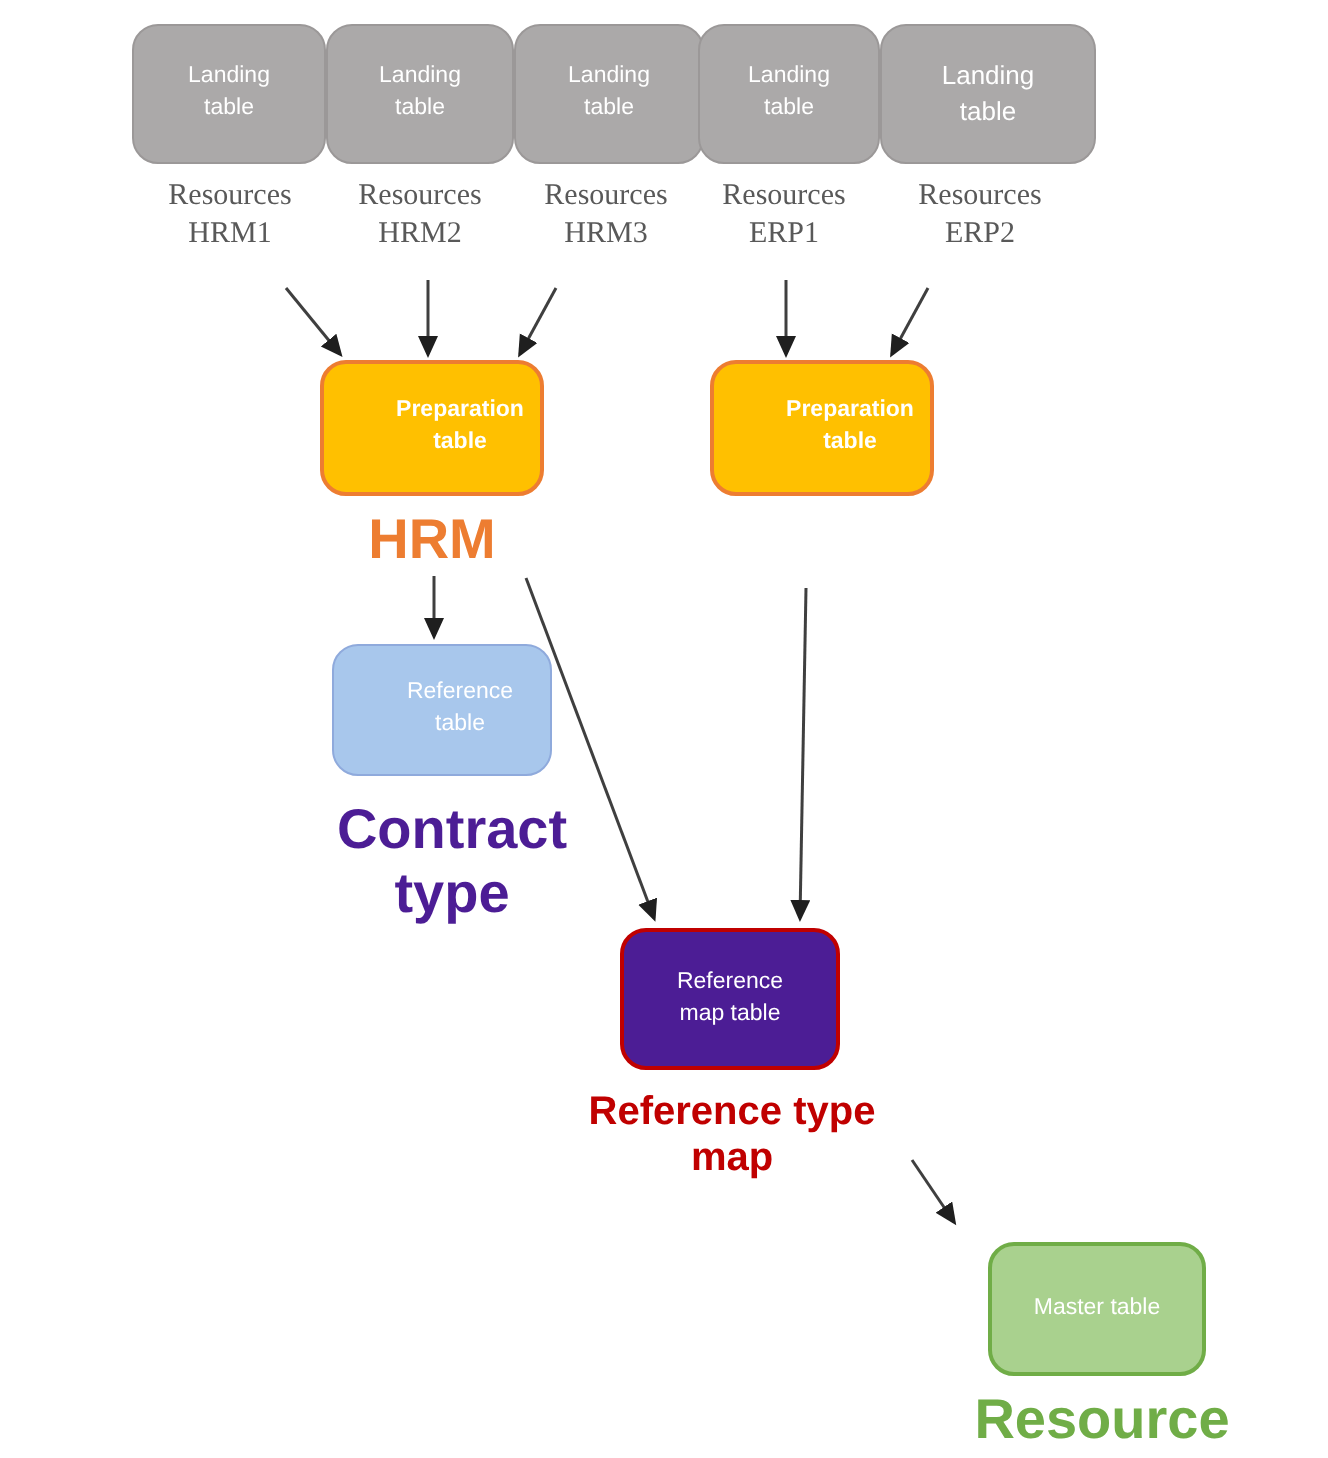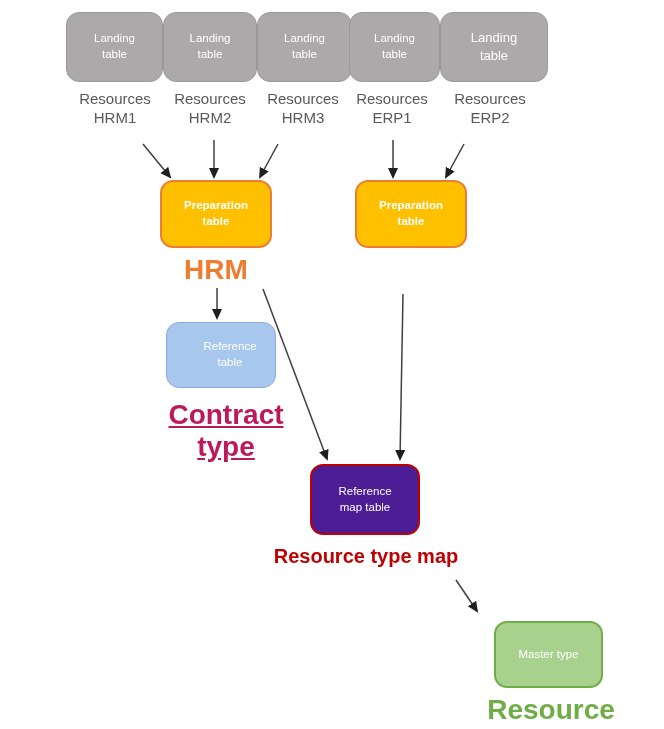--- a/index.html
+++ b/index.html
@@ -10,35 +10,35 @@
   .arrows{position:absolute;left:0;top:0;width:664px;height:729px;pointer-events:none;}
   .box{
     position:absolute;display:flex;align-items:center;justify-content:center;
     text-align:center;color:#ffffff;font-size:11.5px;line-height:1.35;
     border-radius:13px;box-sizing:border-box;
   }
   .box span{display:inline-block;}
   .landing{background:#aba9a9;border:1.5px solid #9b9898;}
   .landing span{max-width:64px;}
   .landing .lg{font-size:13px;max-width:72px;}
-  .prep{background:#ffc000;border:2px solid #ed7d31;font-weight:bold;}
+  .prep{background:#ffc000;border:2px solid #ed7d31;font-weight:bold;justify-content:flex-end;}
   .prep span{max-width:80px;}
   .refblue{background:#a8c7ec;border:1.5px solid #8faadc;}
   .refblue span{max-width:70px;}
   .refmap{background:#4c1d95;border:2.5px solid #c00000;}
   .refmap span{max-width:70px;}
   .master{background:#a9d18e;border:2px solid #70ad47;}
   .master span{max-width:84px;}
   .rsrc{
     position:absolute;width:100px;text-align:center;color:#595959;
-    font-size:15px;line-height:19px;
+    font-size:15px;line-height:19px;font-family:Liberation Serif, serif;
   }
   .biglabel{position:absolute;text-align:center;font-size:28px;font-weight:bold;}
   .lbl-hrm,.lbl-erp{color:#ed7d31;}
-  .lbl-contract{color:#be185d;font-weight:600;text-decoration:underline;}
+  .lbl-contract{color:#4c1d95;font-weight:600;}
   .lbl-map{color:#c00000;}
   .lbl-gr{color:#70ad47;}
 </style>
 </head>
 <body>
 
 <div class="canvas">
 
   <svg class="arrows" viewBox="0 0 664 729">
     <defs>
@@ -106,20 +106,20 @@
   </div>
 
   <div class="box refblue" style="left:166px;top:322px;width:110px;height:66px;padding-left:18px;">
     <span>Reference table</span>
   </div>
   <div class="biglabel lbl-contract" style="left:151px;top:399px;width:150px;">Contract type</div>
 
   <div class="box refmap" style="left:310px;top:464px;width:110px;height:71px;">
     <span>Reference map table</span>
   </div>
-  <div class="biglabel lbl-map" style="left:271px;top:545px;width:190px;font-size:20px;">Resource type map</div>
+  <div class="biglabel lbl-map" style="left:271px;top:545px;width:190px;font-size:20px;">Reference type map</div>
 
   <div class="box master" style="left:494px;top:621px;width:109px;height:67px;">
-    <span>Master type</span>
+    <span>Master table</span>
   </div>
   <div class="biglabel lbl-gr" style="left:486px;top:694px;width:130px;">Resource GR</div>
 
 </div>
 
 </body></html>

